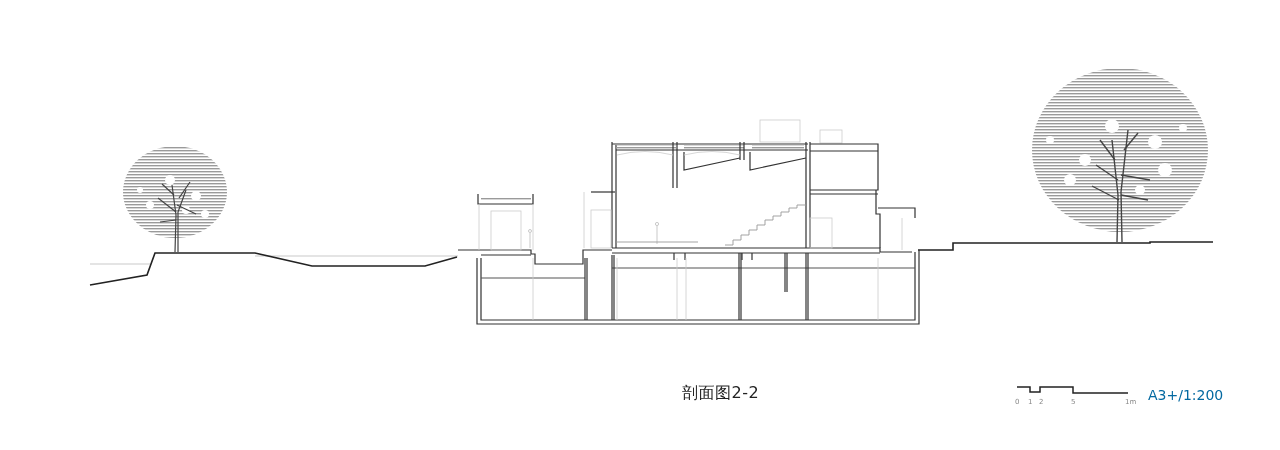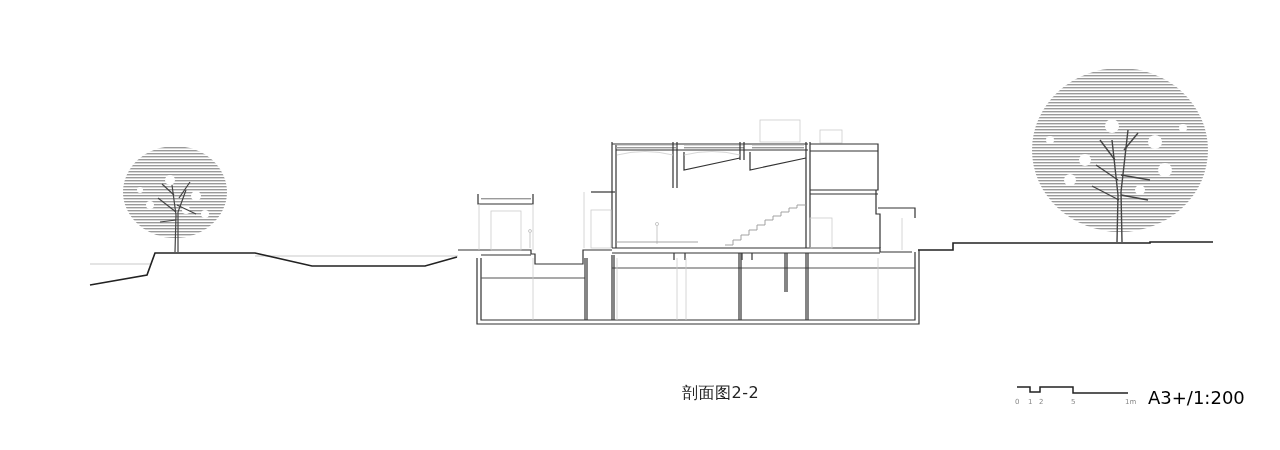--- a/index.html
+++ b/index.html
@@ -1,19 +1,19 @@
 <!DOCTYPE html>
 <html><head>
 <meta charset="utf-8">
 <style>
   html, body { margin:0; padding:0; background:#ffffff; }
   body { width:1280px; height:450px; position:relative; overflow:hidden; font-family:"DejaVu Sans", sans-serif; }
   #drawing { position:absolute; left:0; top:0; width:1280px; height:450px; }
   .title { position:absolute; left:682px; top:383px; font-size:16px; color:#222; font-family:"DejaVu Sans", sans-serif; letter-spacing:0.5px; }
-  .scale-text { position:absolute; left:1148px; top:387px; font-size:18px; color:#000000; font-family:"DejaVu Sans", sans-serif; }
+  .scale-text { position:absolute; left:1148px; top:387px; font-size:14px; color:#0369a1; font-family:"DejaVu Sans", sans-serif; }
   .tick { position:absolute; top:398px; font-size:7px; color:#888; font-family:"DejaVu Sans", sans-serif; }
 </style>
 </head>
 <body>
 
 <svg id="drawing" viewBox="0 0 1280 450" xmlns="http://www.w3.org/2000/svg">
   <defs>
     <pattern id="hatch" width="4" height="3" patternUnits="userSpaceOnUse">
       <rect x="0" y="0" width="4" height="1.4" fill="#9a9a9a"></rect>
     </pattern>

